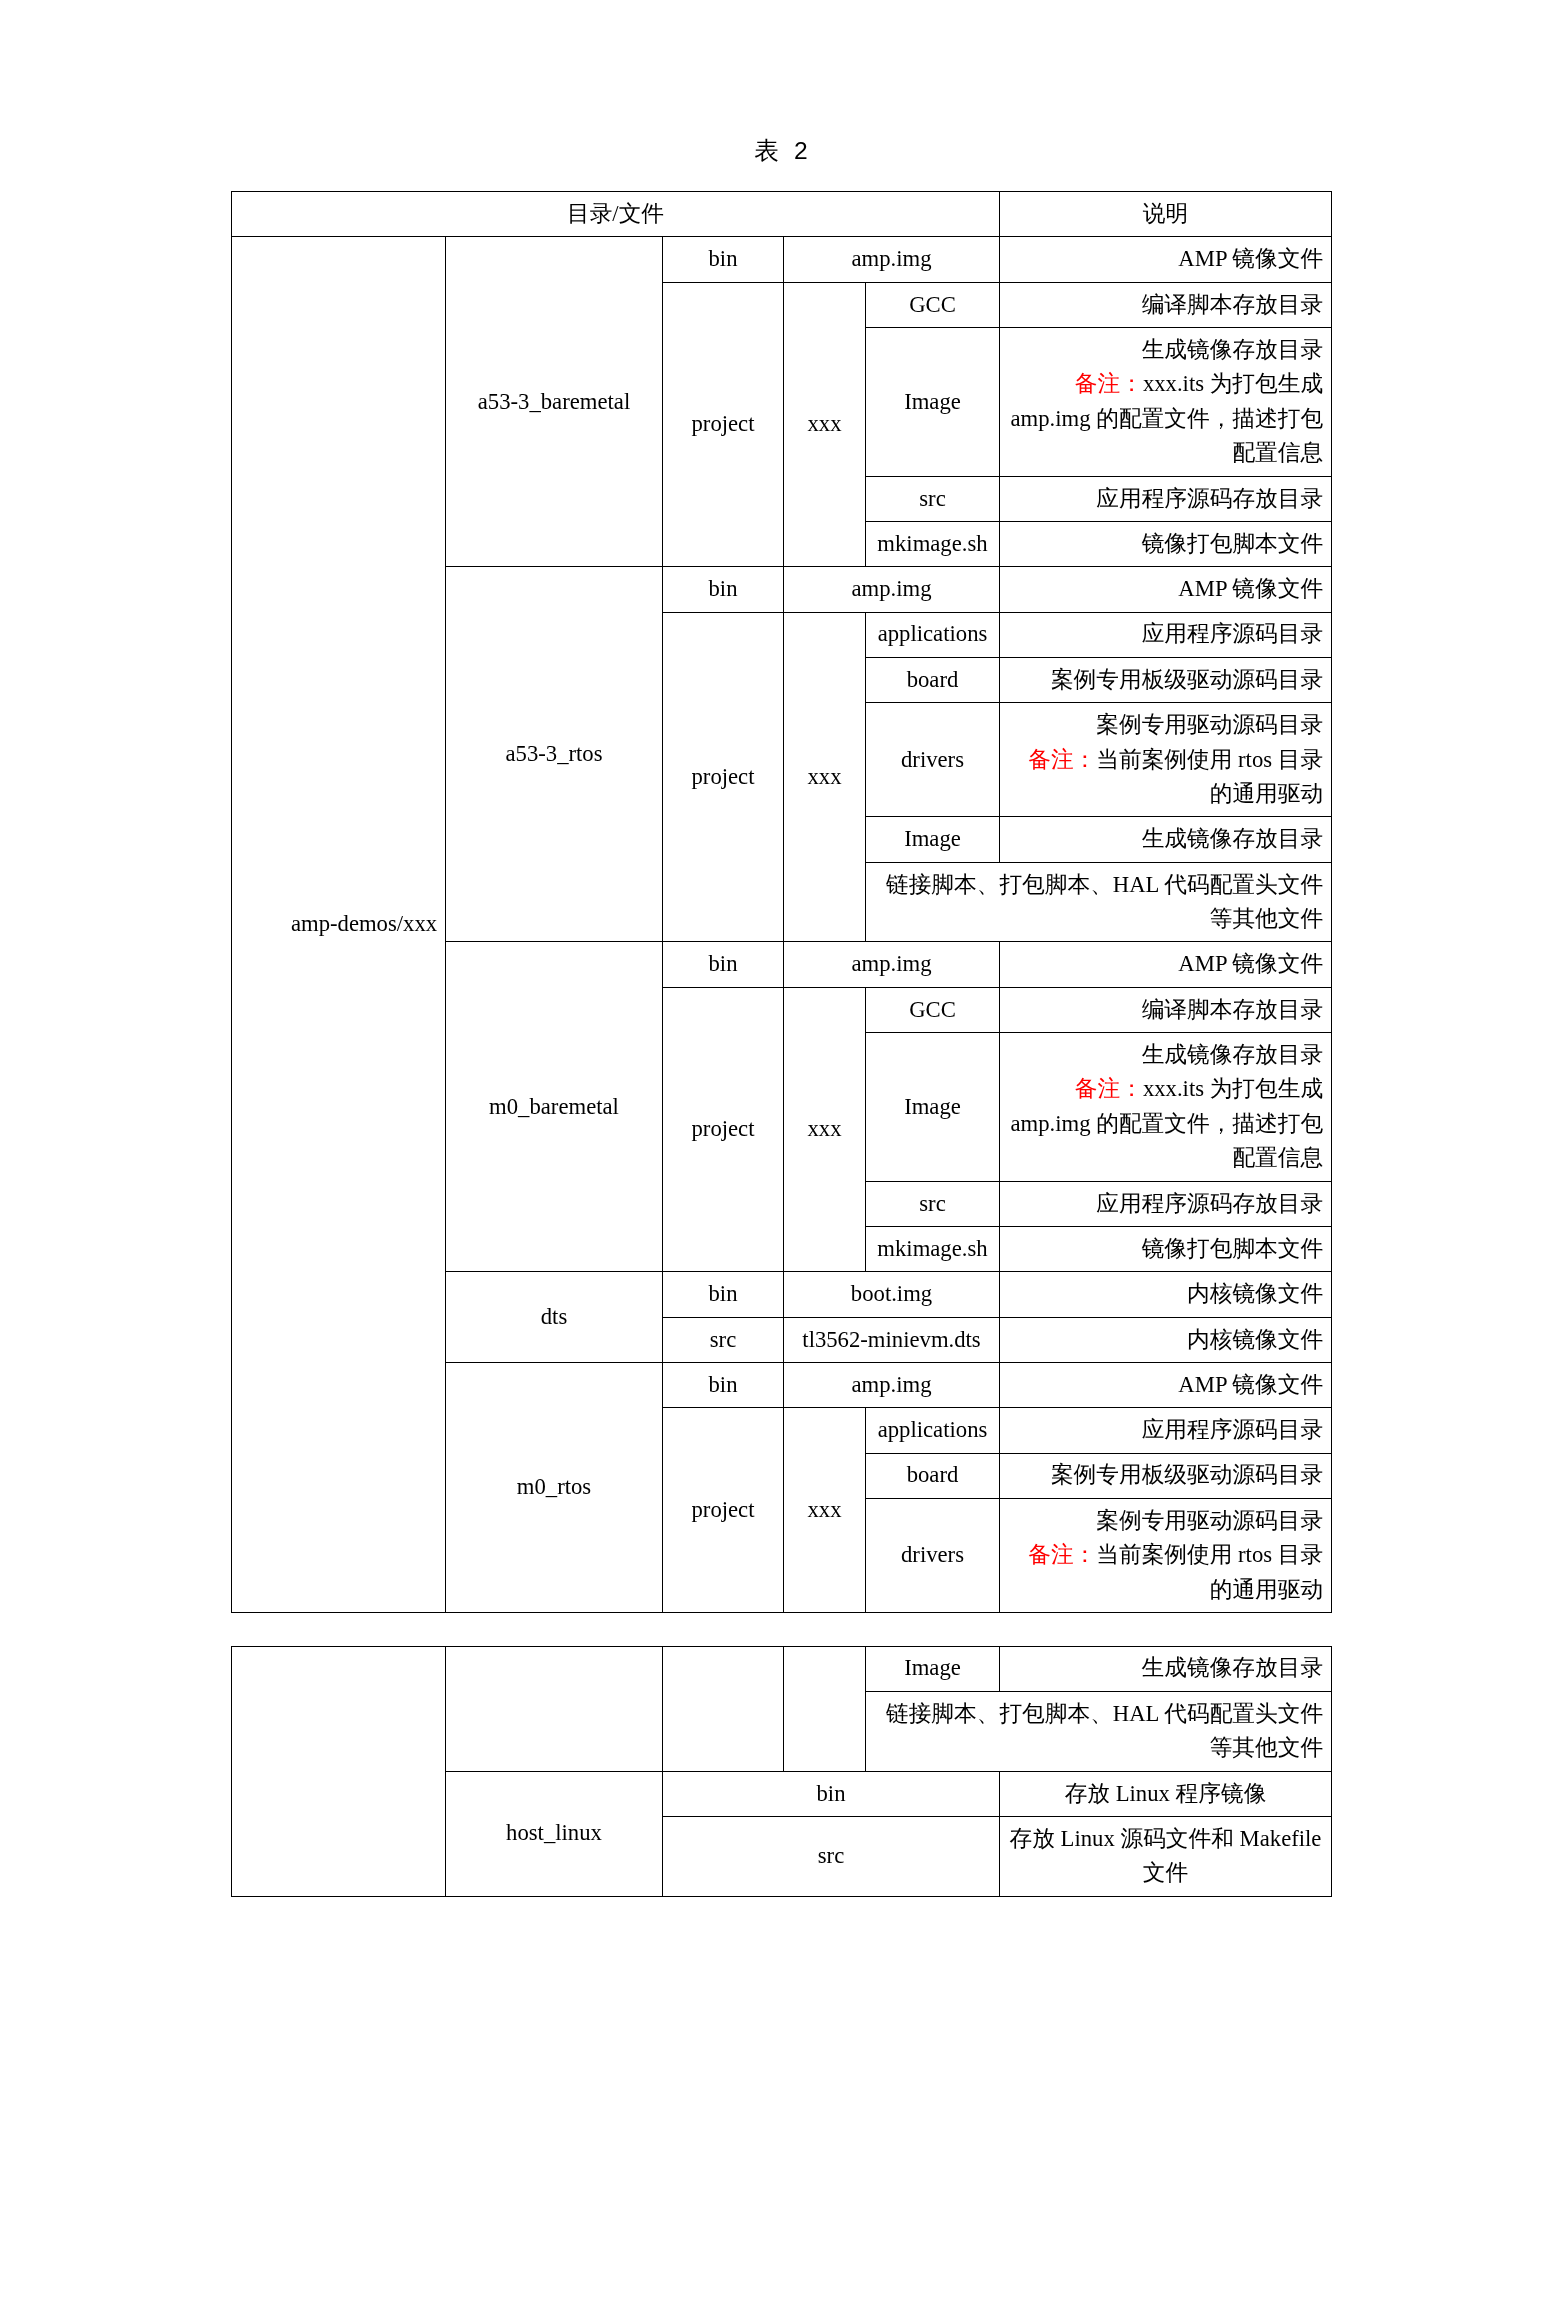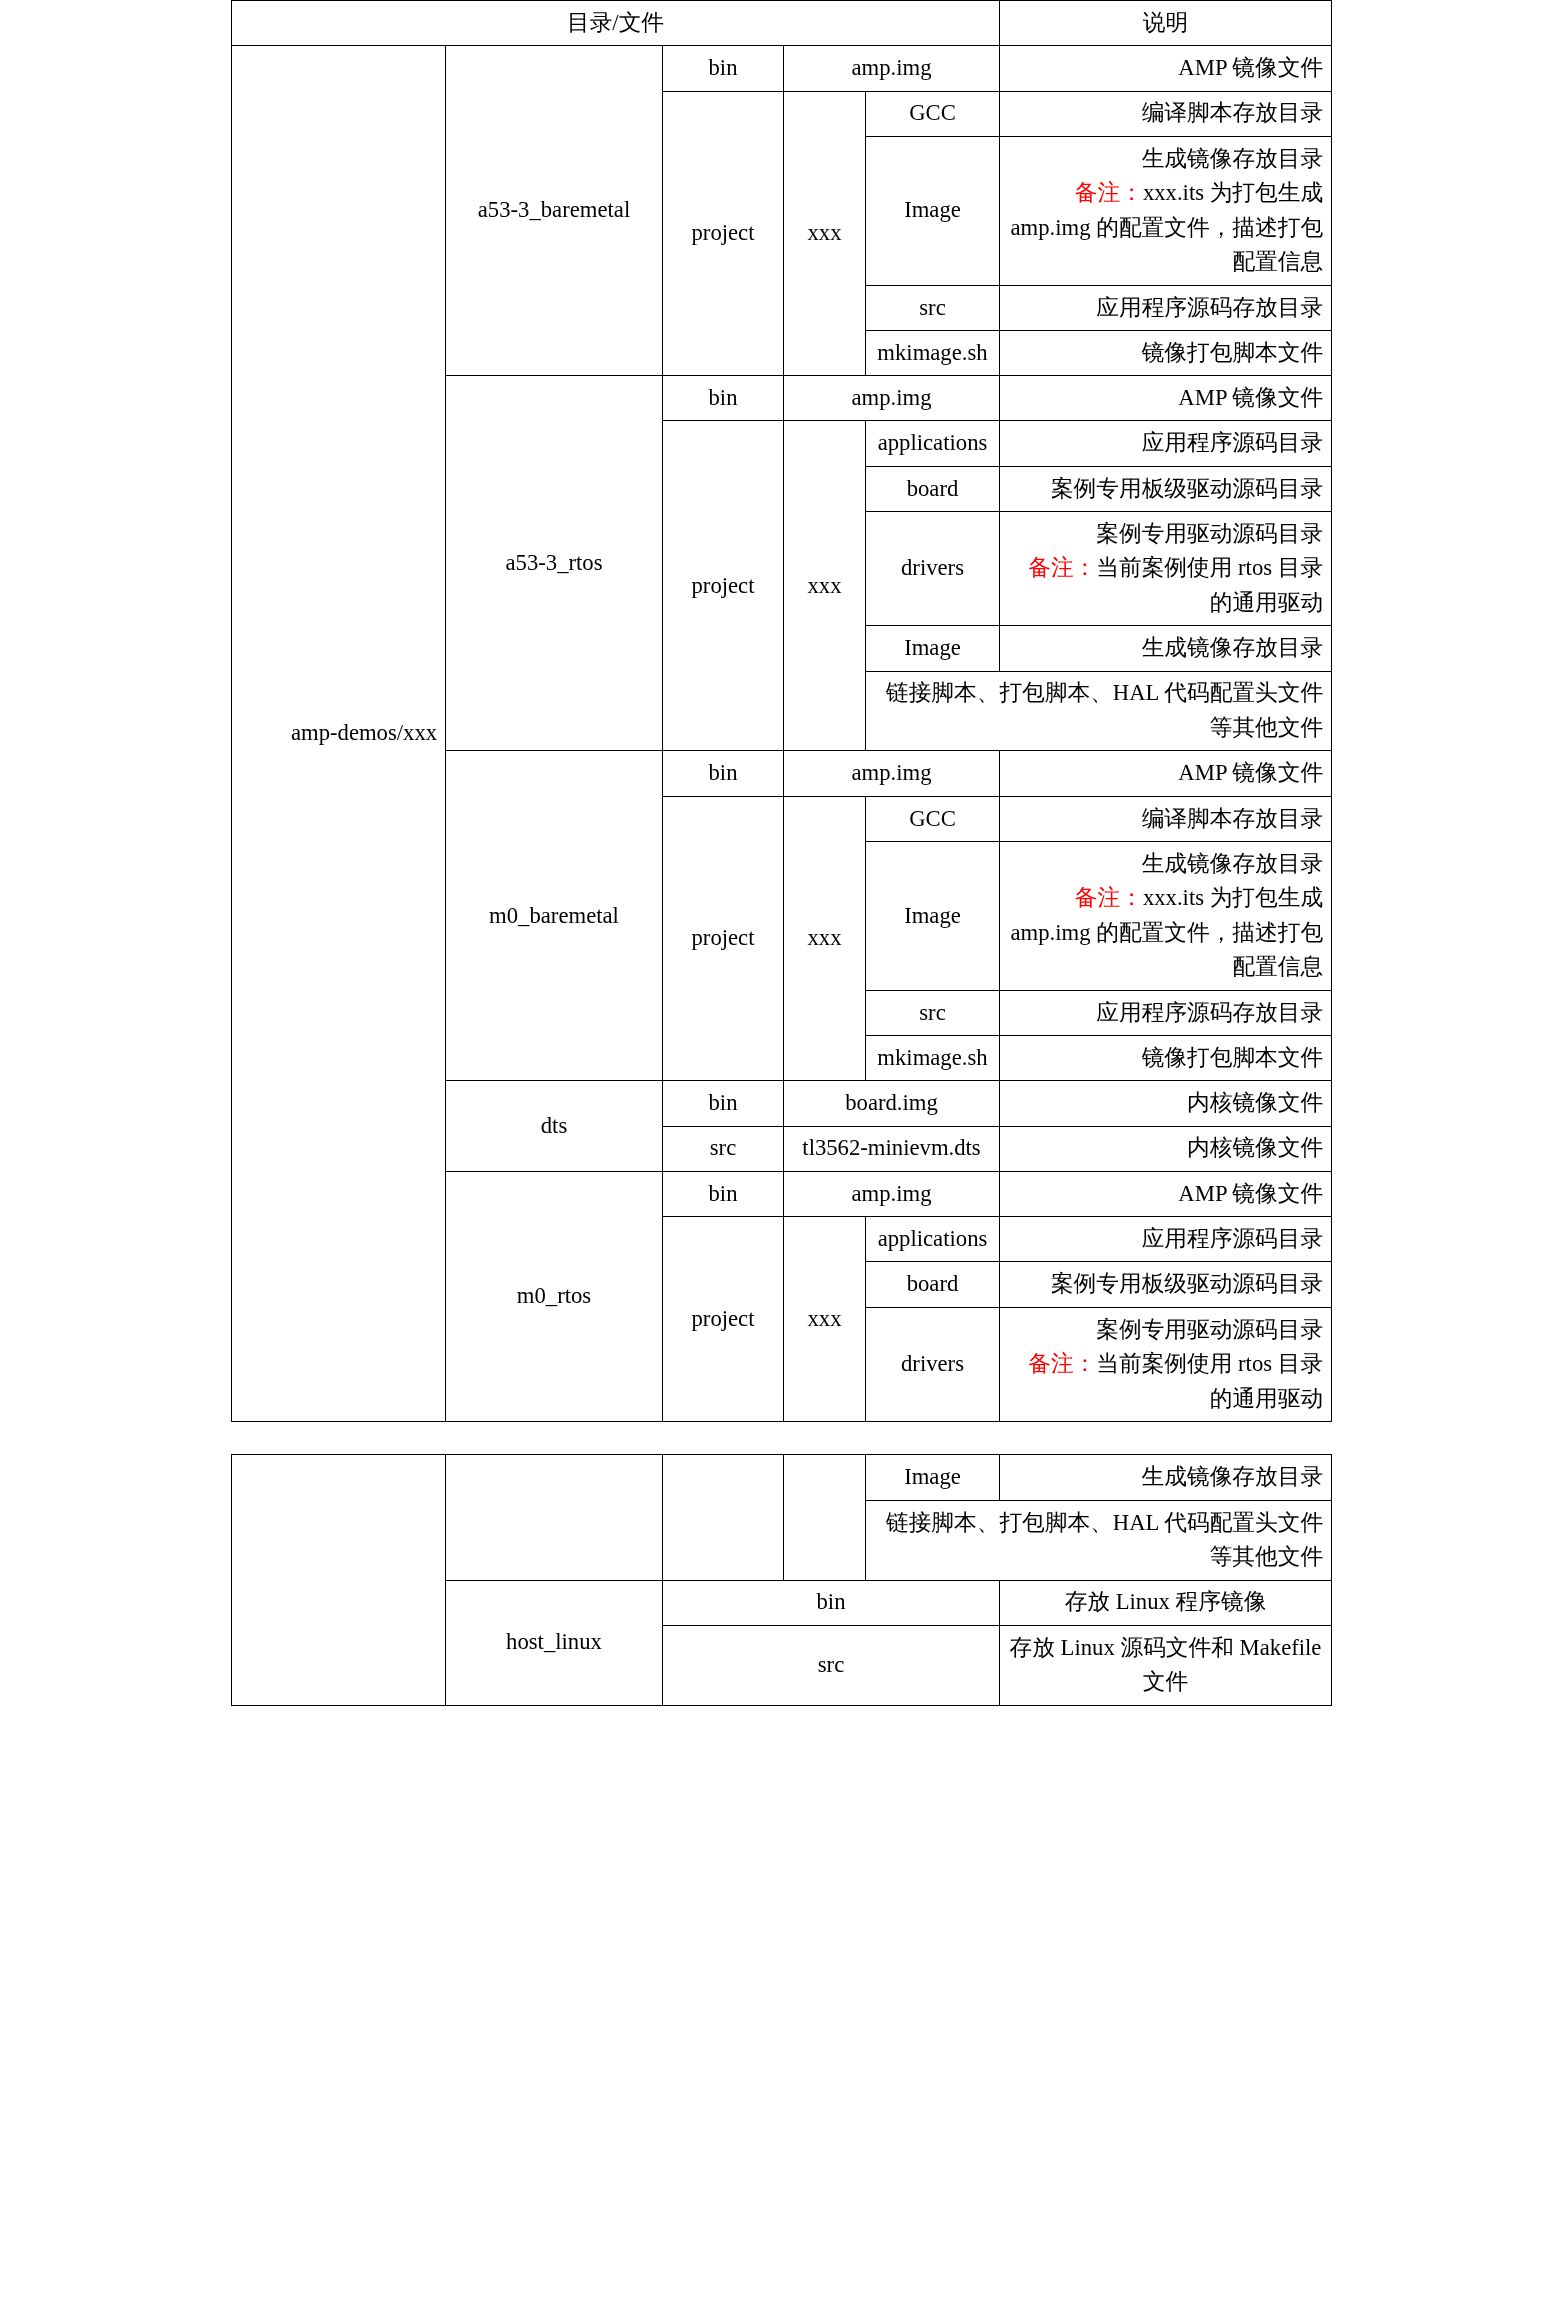--- a/index.html
+++ b/index.html
@@ -85,20 +85,23 @@
     vertical-align:middle;
     font-family:"Liberation Serif","DejaVu Serif",serif;
   }
   .spacer-block{height:32.5px;}
 </style>
 </head>
 <body>
 
 <div class="page">
 
+  <div class="caption">
+    <span>表</span>&nbsp;&nbsp;<span class="num">2</span>
+  </div>
 
   <table class="doc">
     <colgroup>
       <col style="width:214px">
       <col style="width:217px">
       <col style="width:121px">
       <col style="width:82px">
       <col style="width:134px">
       <col style="width:332px">
     </colgroup>
@@ -193,21 +196,21 @@
         <td class="desc">应用程序源码存放目录</td>
       </tr>
       <tr>
         <td class="lat">mkimage.sh</td>
         <td class="desc">镜像打包脚本文件</td>
       </tr>
 
       <tr>
         <td class="lat" rowspan="2">dts</td>
         <td class="lat">bin</td>
-        <td class="lat" colspan="2">board.img</td>
+        <td class="lat" colspan="2">boot.img</td>
         <td class="desc">内核镜像文件</td>
       </tr>
       <tr>
         <td class="lat">src</td>
         <td class="lat" colspan="2">tl3562-minievm.dts</td>
         <td class="desc">内核镜像文件</td>
       </tr>
 
       <tr>
         <td class="lat" rowspan="4">m0_rtos</td>

